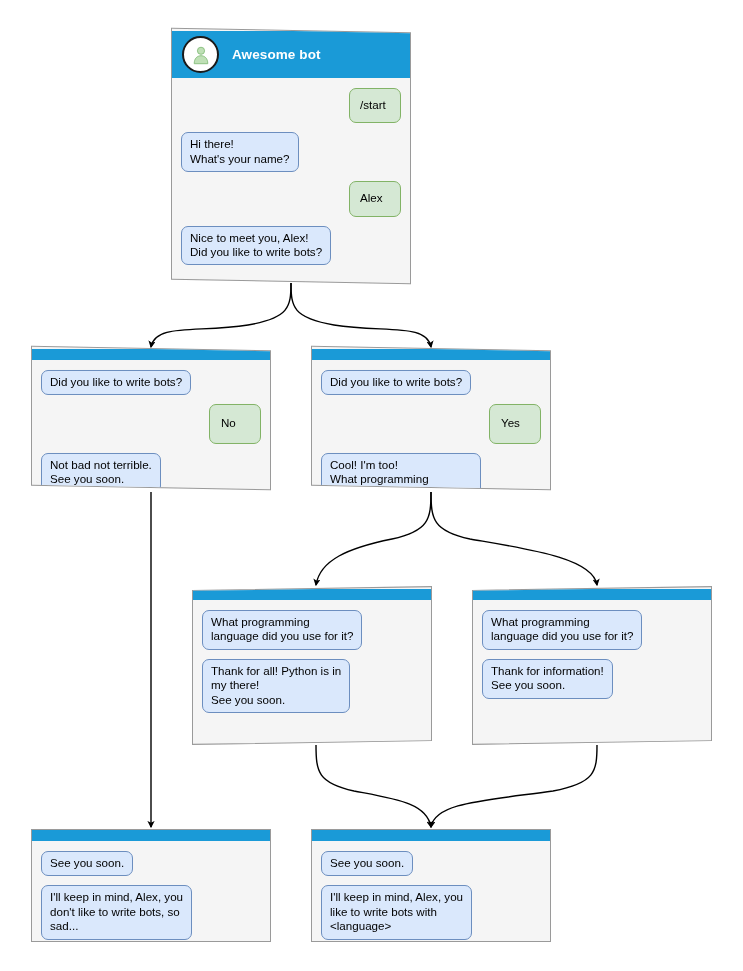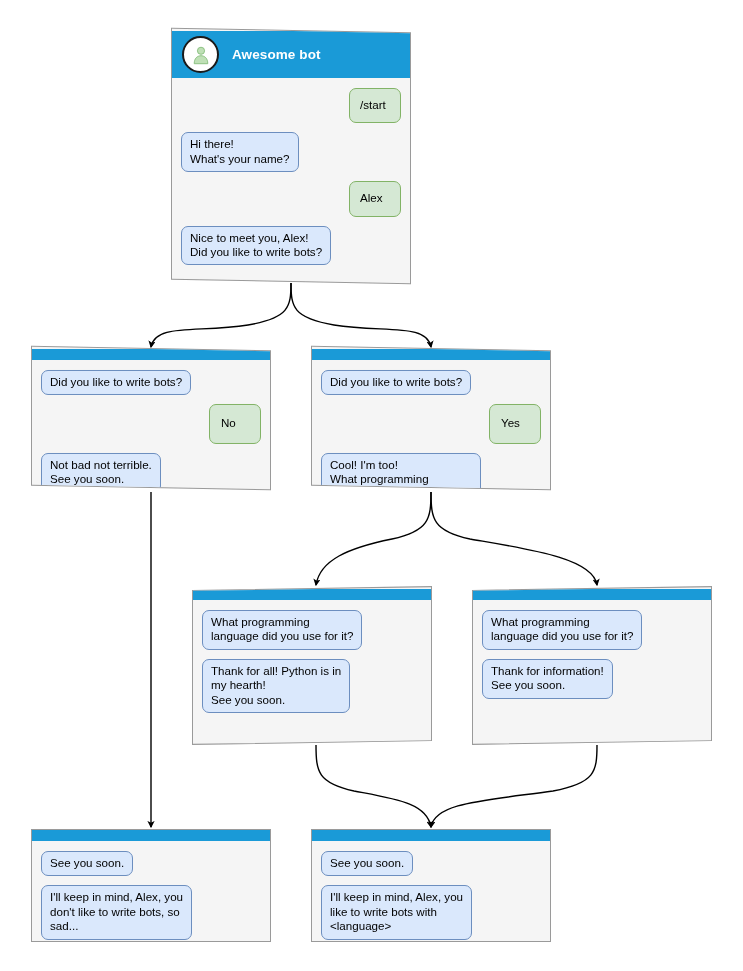--- a/index.html
+++ b/index.html
@@ -207,21 +207,21 @@
   <div class="node node-skew-cw" style="left:192px; top:588px; width:240px; height:155px;">
     <div class="node-inner">
       <div class="titlebar"></div>
       <div class="chat">
         <div class="row left">
           <div class="bubble bot">What programming
 language did you use for it?</div>
         </div>
         <div class="row left">
           <div class="bubble bot">Thank for all! Python is in
-my hearth!
+my there!
 See you soon.</div>
         </div>
       </div>
     </div>
   </div>
 
   <div class="node node-skew-cw" style="left:472px; top:588px; width:240px; height:155px;">
     <div class="node-inner">
       <div class="titlebar"></div>
       <div class="chat">

